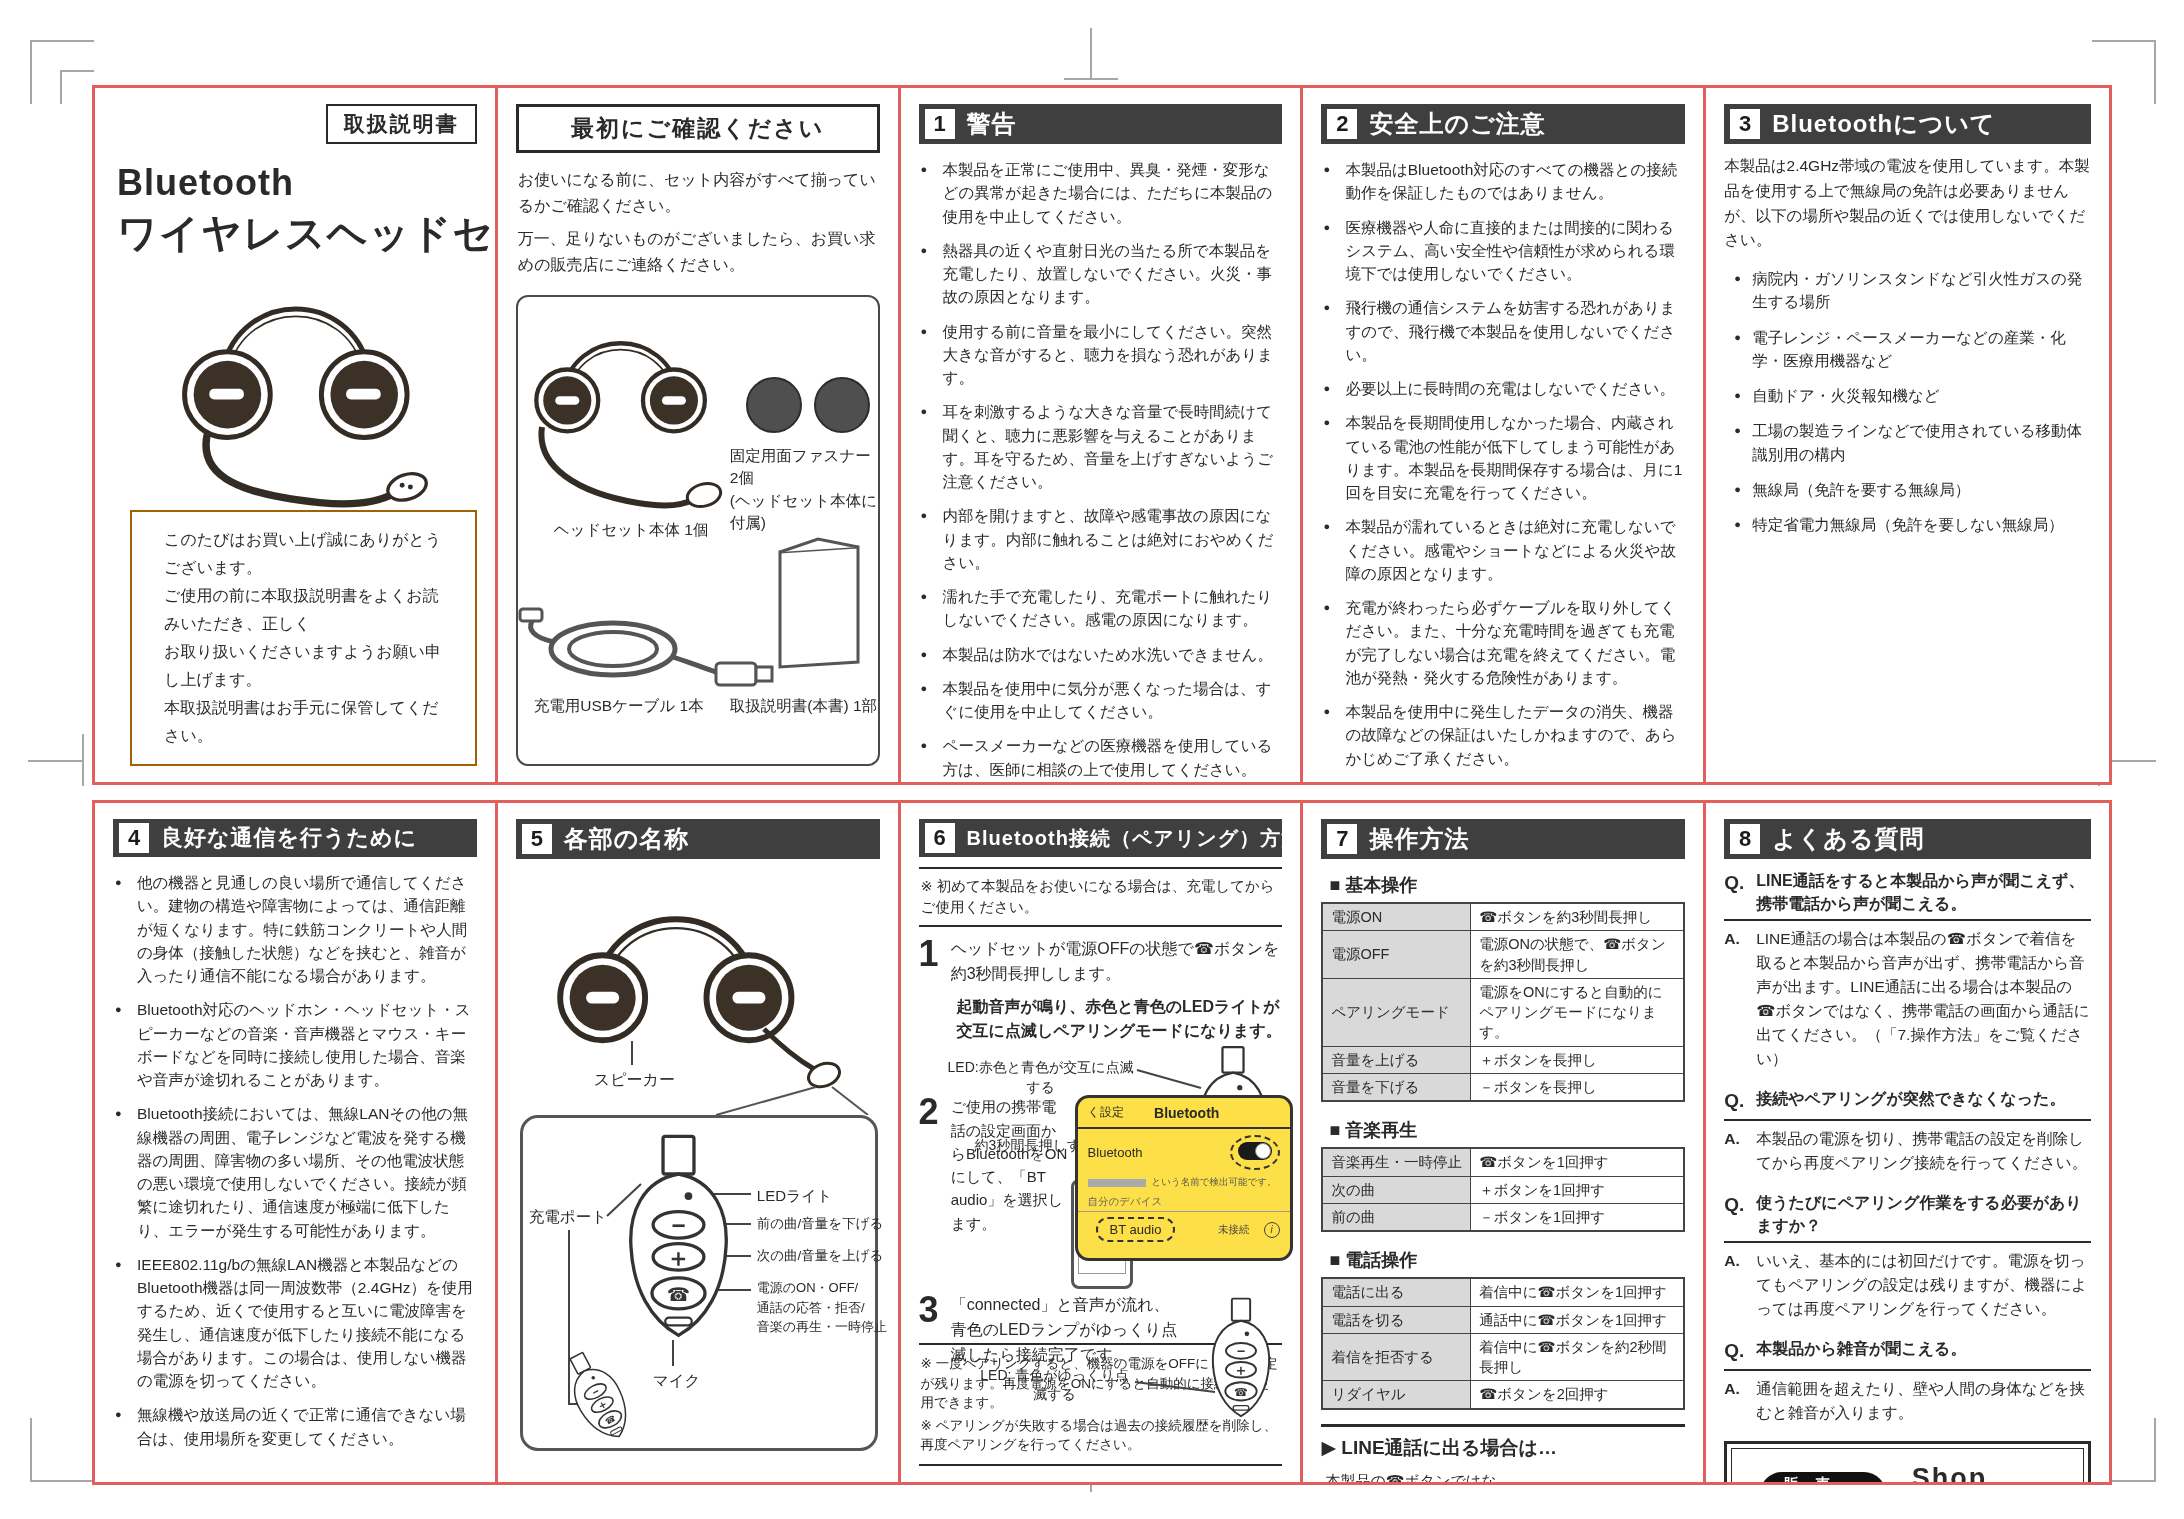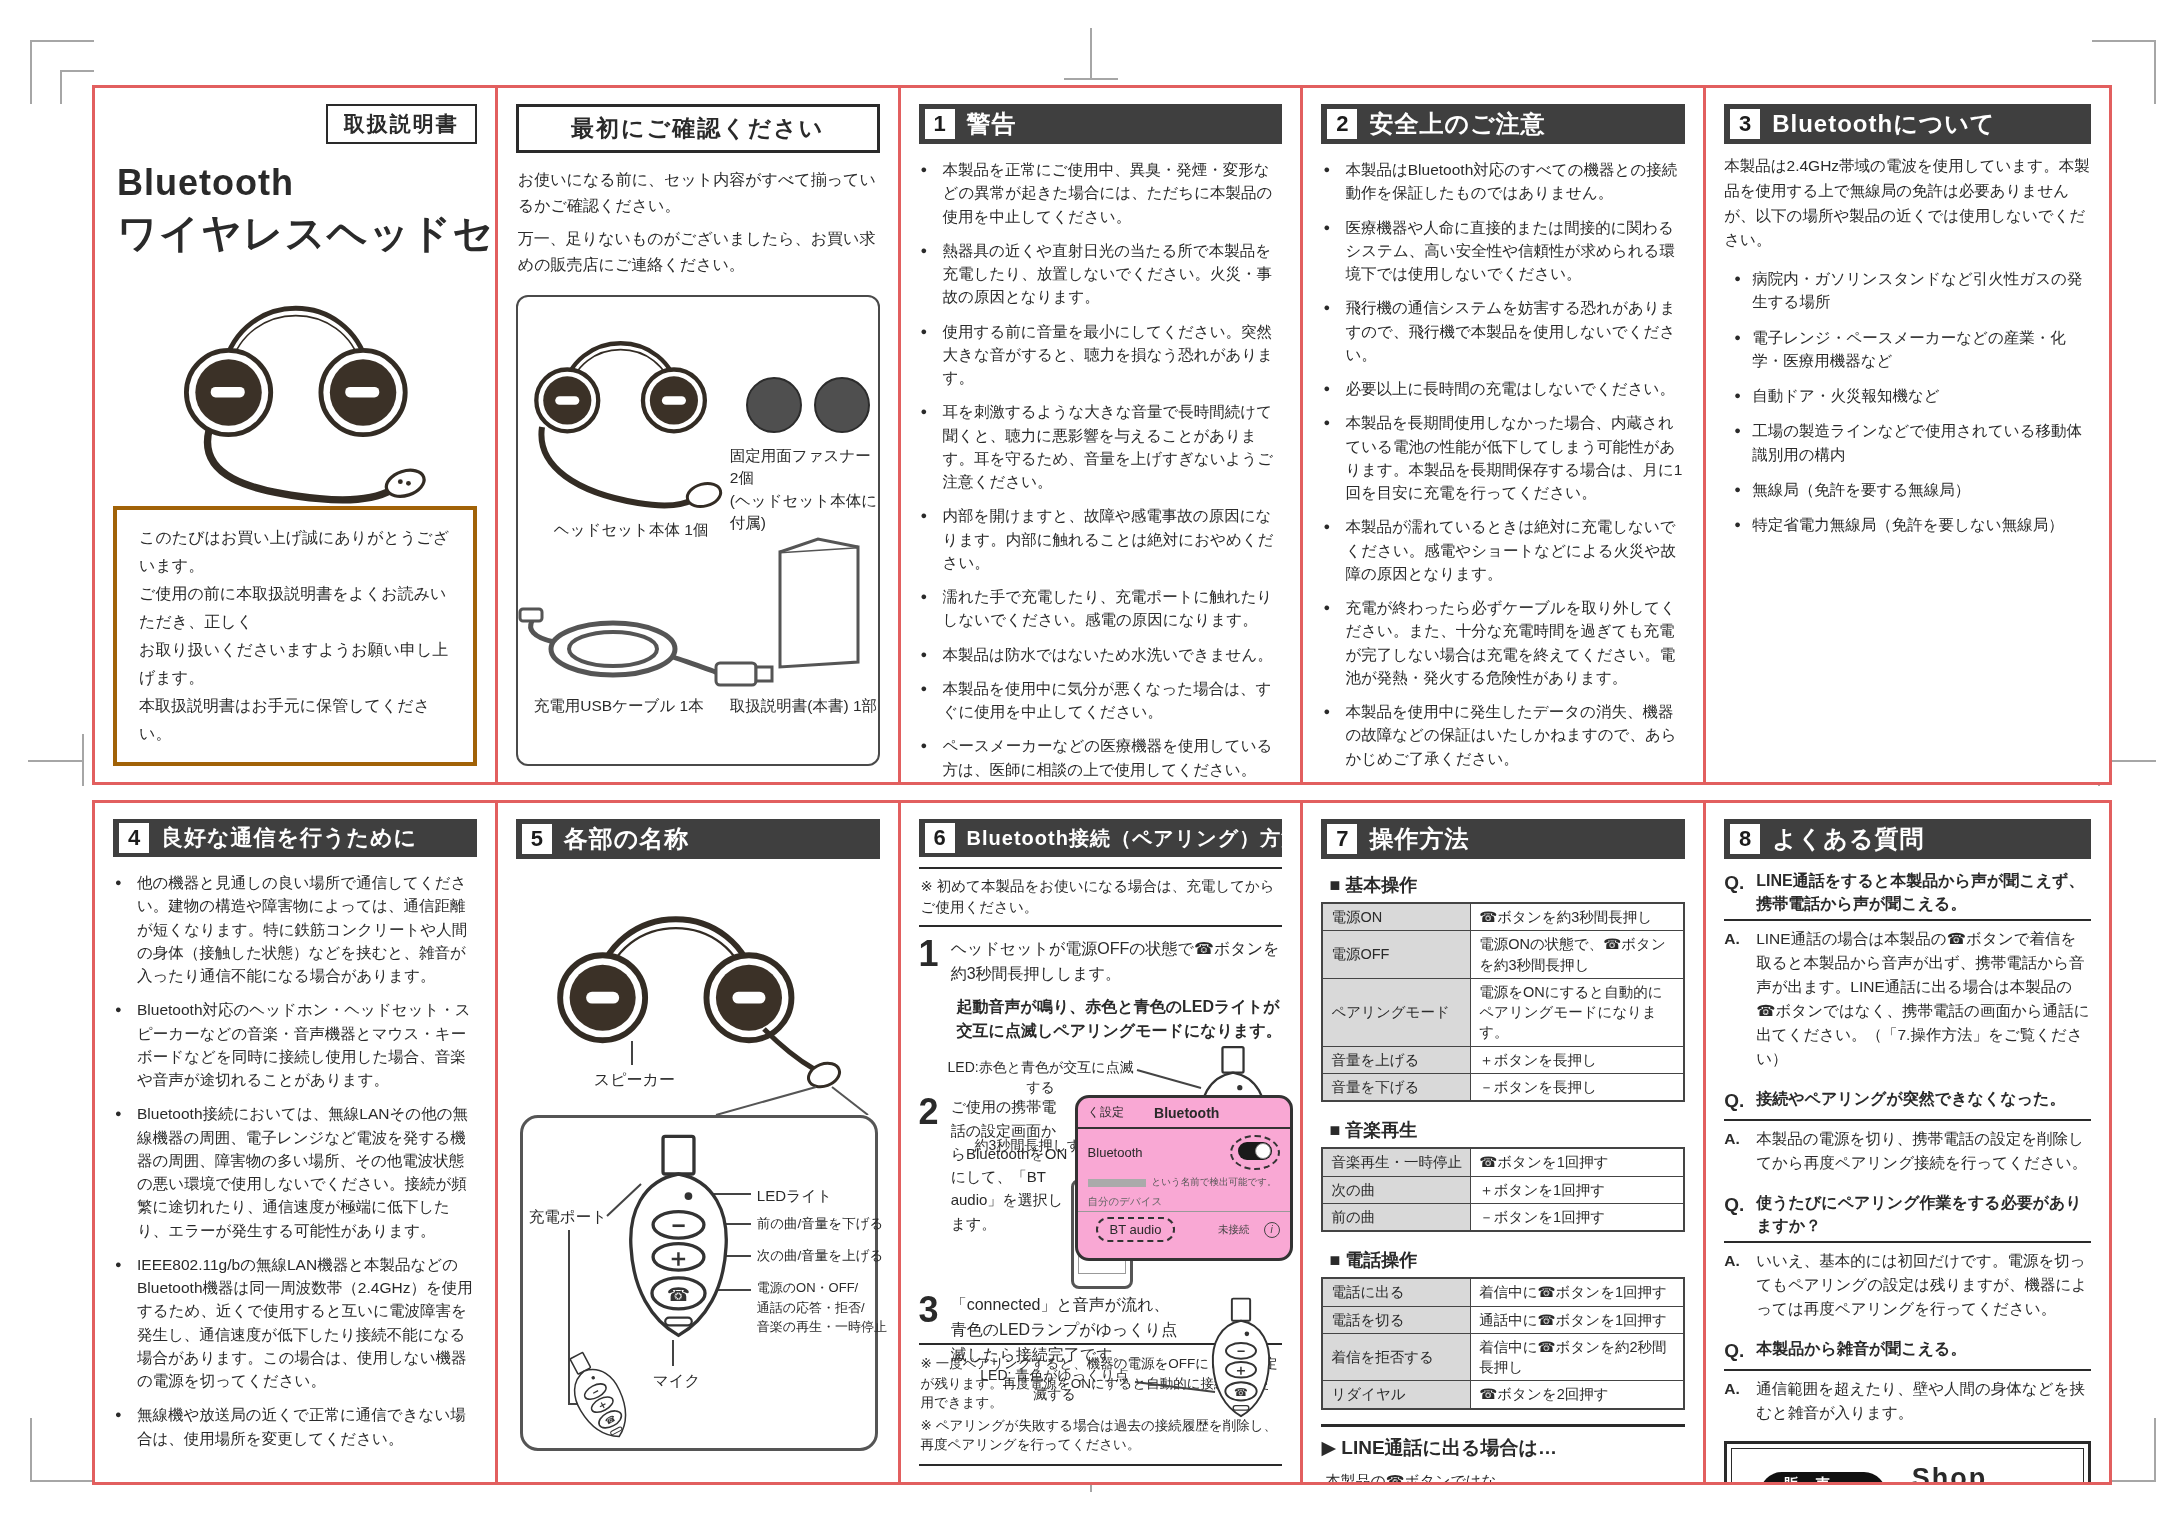--- a/index.html
+++ b/index.html
@@ -25,21 +25,21 @@
   ul.bul{list-style:none;margin:4px 0 0 0;padding:0;}
   ul.bul li{position:relative;padding-left:24px;font-size:15.5px;line-height:1.5;margin-bottom:11px;}
   ul.bul li::before{content:"●";position:absolute;left:2px;top:3px;font-size:11px;}
   ul.bul2 li{padding-left:18px;margin-bottom:12px;}
   ul.bul2 li::before{left:0;}
 
   
   .tag-box{align-self:flex-end;border:2px solid #2a2a2a;padding:4px 16px;font-size:21px;font-weight:bold;letter-spacing:2px;}
   .title-en{font-size:36px;font-weight:bold;margin:18px 0 2px 4px;letter-spacing:1px;}
   .title-ja{font-size:40px;font-weight:bold;margin:0 0 6px 4px;letter-spacing:1px;white-space:nowrap;}
-  .intro-box{border:4px solid #a16207;padding:14px 22px;font-size:16px;line-height:1.75;margin-top:auto;}
+  .intro-box{border:2px solid #a16207;padding:14px 32px;font-size:16px;line-height:1.75;margin-top:auto;margin-left:17px;}
 
   
   .check-title{border:3px solid #2a2a2a;text-align:center;font-size:23px;font-weight:bold;padding:6px 0;letter-spacing:2px;}
   .check-body{font-size:16px;line-height:1.65;margin:14px 2px 16px 2px;}
   .set-box{border:2px solid #4a4a4a;border-radius:12px;overflow:hidden;flex:1 1 auto;display:flex;flex-direction:column;}
   .set-bar{background:#4a4a4a;color:#fff;text-align:center;font-size:22px;font-weight:bold;padding:5px 0;letter-spacing:3px;}
   .set-fig{position:relative;flex:1 1 auto;}
   .set-label{position:absolute;font-size:15.5px;line-height:1.45;}
 
   
@@ -51,21 +51,21 @@
   
   .note-strip{border-top:2px solid #2a2a2a;border-bottom:2px solid #2a2a2a;font-size:14.5px;padding:7px 2px;margin-bottom:10px;line-height:1.45;}
   .step{display:flex;margin-bottom:6px;}
   .step-num{font-size:36px;font-weight:bold;margin:-4px 12px 0 0;flex:0 0 auto;}
   .step-text{font-size:16px;line-height:1.55;}
   .sub-text{font-size:16px;line-height:1.55;margin:2px 0 4px 38px;}
   .note-strip2{border-top:2px solid #2a2a2a;border-bottom:2px solid #2a2a2a;font-size:13.5px;padding:6px 2px;margin-top:auto;line-height:1.45;}
   .note-strip2 div{margin:3px 0;}
 
   
-  .bt-callout{position:absolute;border:3px solid #333;border-radius:14px;background:#f9a8d4;font-size:12px;overflow:hidden;}
+  .bt-callout{position:absolute;border:3px solid #333;border-radius:14px;background:#fde047;font-size:12px;overflow:hidden;}
   .bt-head{display:flex;align-items:center;justify-content:space-between;padding:6px 10px;border-bottom:2px solid #333;}
   .bt-head .bt-title{font-weight:bold;font-size:14px;}
   .bt-row1{display:flex;align-items:center;justify-content:space-between;padding:6px 10px;font-size:13px;}
   .toggle-wrap{border:2px dashed #333;border-radius:50%;padding:5px 6px;}
   .toggle{display:inline-block;width:34px;height:18px;background:#1a1a1a;border-radius:10px;position:relative;}
   .toggle::after{content:"";position:absolute;right:1px;top:1px;width:16px;height:16px;border-radius:50%;background:#fff;border:1px solid #888;box-sizing:border-box;}
   .bt-hint{display:flex;align-items:center;gap:6px;padding:0 10px 4px 10px;font-size:9.5px;color:#555;}
   .gray-bar{display:inline-block;width:58px;height:8px;background:#aaa;}
   .bt-mydev{padding:2px 10px;font-size:10.5px;color:#666;border-bottom:1px solid #999;}
   .bt-row2{display:flex;align-items:center;justify-content:space-between;padding:5px 10px 7px 18px;}

